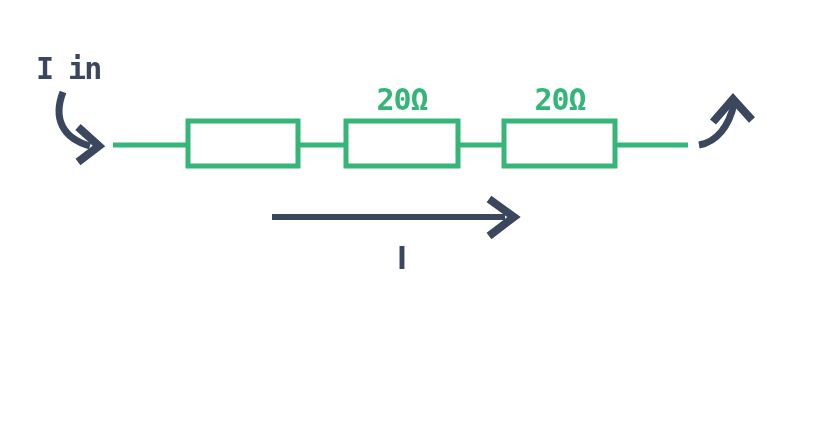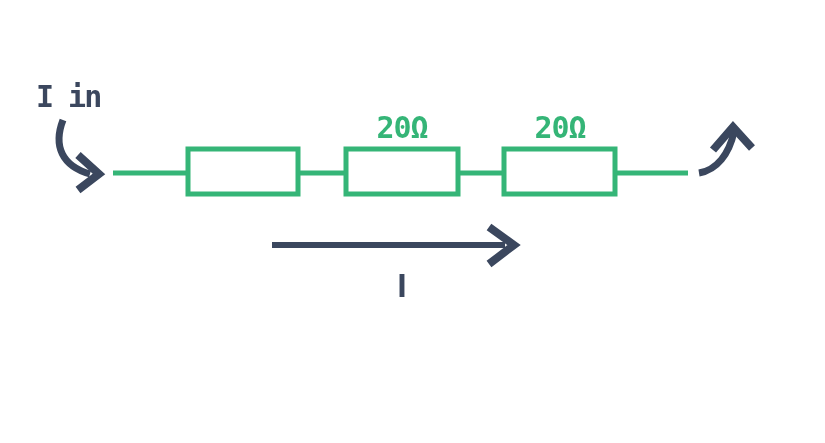--- a/index.html
+++ b/index.html
@@ -12,21 +12,20 @@
     padding: 0;
     background: var(--background);
   }
   .canvas {
     position: relative;
     width: 825px;
     height: 350px;
     background: var(--background);
     overflow: hidden;
     font-family: "DejaVu Sans Mono", monospace;
-    margin-top: 28px;
   }
   .diagram-svg {
     position: absolute;
     left: 0;
     top: 0;
     width: 825px;
     height: 443px;
   }
   .green-stroke {
     stroke: var(--green);

